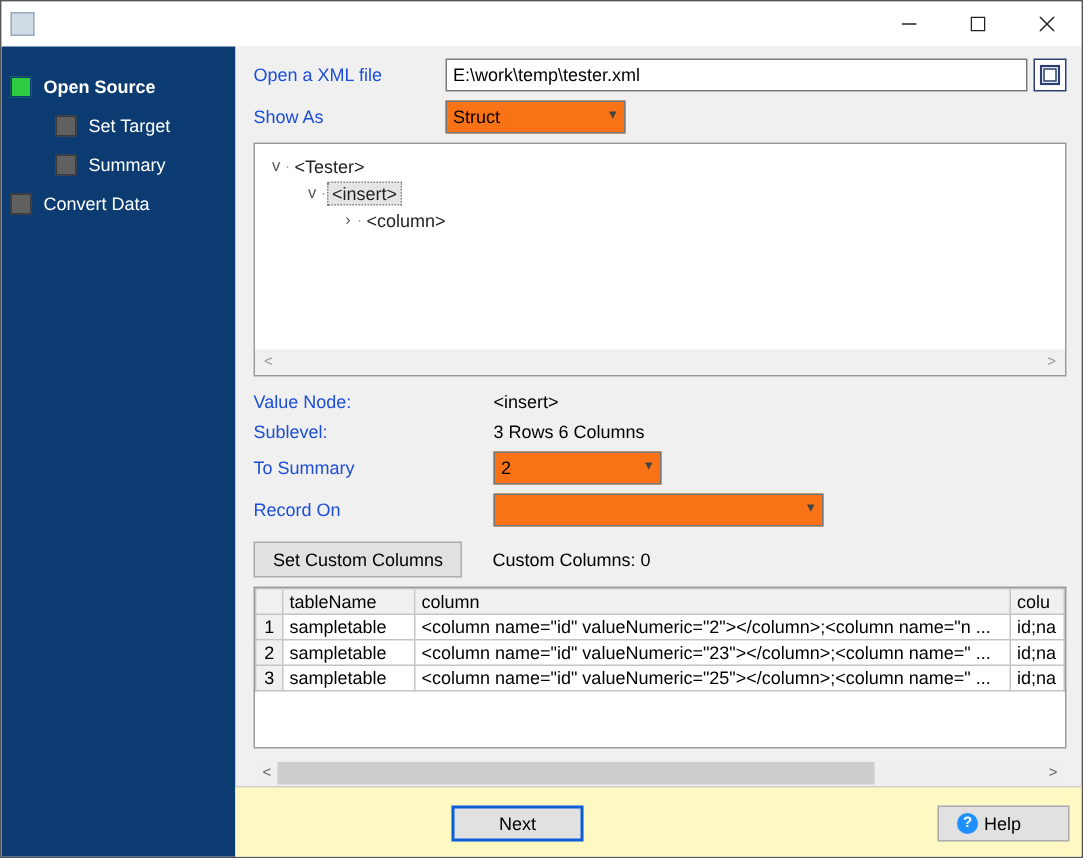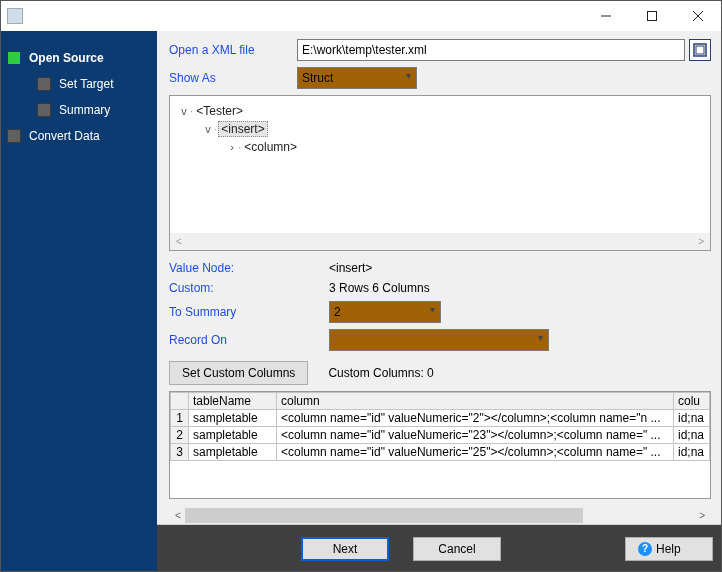--- a/index.html
+++ b/index.html
@@ -24,21 +24,21 @@
 .side-item.active span { font-weight: bold; }
 .side-item span { color: #fff; }
 
 
 .main { flex: 1; background: #f0f0f0; display: flex; flex-direction: column; padding: 8px 10px 0 12px; gap: 6px; position: relative; }
 .row { display: flex; align-items: center; }
 .lbl { width: 128px; color: #1d4ed8; }
 .input-text { flex: 1; height: 22px; border: 1px solid #7a7a7a; background: #fff; padding: 2px 4px; }
 .icon-btn { width: 22px; height: 22px; margin-left: 4px; border: 1px solid #2a3f70; background: #fff; display:flex; align-items:center; justify-content:center; cursor:pointer; }
 .icon-btn svg { width: 14px; height: 14px; }
-select, .combo { height: 22px; border: 1px solid #7a7a7a; background: #a16207; padding: 1px 4px; }
+select, .combo { height: 22px; border: 1px solid #7a7a7a; background: #f97316; padding: 1px 4px; }
 .combo.sm { width: 120px; }
 .combo.md { width: 112px; }
 .combo.lg { width: 220px; }
 
 .combo-wrap { position: relative; display: inline-flex; }
 .combo-wrap::after { content:"▾"; position:absolute; right:6px; top:3px; font-size:10px; color:#444; pointer-events:none; }
 
 
 .tree-panel { border: 1px solid #999; background: #fff; height: 156px; position: relative; overflow: hidden; }
 .tree-body { padding: 6px 8px; font-family: "Segoe UI", sans-serif; color: #222; }
@@ -62,21 +62,21 @@
 .grid .c-tbl { width: 88px; }
 .grid .c-col { width: auto; }
 .grid .c-colu { width: 36px; }
 
 .h-scroll2 { height: 17px; background: #efefef; display: flex; align-items: center; padding: 0 2px; color: #888; position: relative; margin-top: 2px; }
 .h-scroll2 .arrow { font-size: 10px; color: #666; padding: 0 4px; cursor: pointer; }
 .h-scroll2 .track { flex: 1; height: 15px; background: #efefef; position: relative; }
 .h-scroll2 .thumb { position: absolute; left: 0; top: 0; width: 78%; height: 100%; background: #cdcdcd; }
 
 
-.bottom { position: absolute; bottom: 0; left: 0; right: 0; height: 48px; border-top: 1px solid #d0d0d0; background: #404040; display: flex; align-items: center; justify-content: center; gap: 24px; }
+.bottom { position: absolute; bottom: 0; left: 0; right: 0; height: 48px; border-top: 1px solid #d0d0d0; background: #fef9c3; display: flex; align-items: center; justify-content: center; gap: 24px; }
 .bottom .spacer { flex: 1; }
 .bottom .btn { min-width: 88px; }
 .help-ico { display:inline-flex; align-items:center; gap:4px; }
 .help-ico .q { width:14px; height:14px; border-radius:50%; background:#1e90ff; color:#fff; display:flex; align-items:center; justify-content:center; font-size:10px; font-weight:bold; }
 </style>
 </head>
 <body>
 
 <div class="titlebar">
   <div class="titlebar-left">
@@ -164,21 +164,21 @@
         <span class="arrow">&gt;</span>
       </div>
     </div>
 
     <div class="row" style="margin-top:4px">
       <div class="lbl" style="width:160px">Value Node:</div>
       <div>&lt;insert&gt;</div>
     </div>
 
     <div class="row">
-      <div class="lbl" style="width:160px">Custom:</div>
+      <div class="lbl" style="width:160px">Sublevel:</div>
       <div>3 Rows   6 Columns</div>
     </div>
 
     <div class="row">
       <div class="lbl" style="width:160px">To Summary</div>
       <div class="combo-wrap">
           <input class="combo md" readonly="" value="2" style="">
         </div>
     </div>
 
@@ -230,21 +230,20 @@
       <span class="arrow">&lt;</span>
       <div class="track">
           <div class="thumb"></div>
         </div>
       <span class="arrow">&gt;</span>
     </div>
 
     <div class="bottom">
       <div style="width:120px"></div>
       <button class="btn primary">Next</button>
-      <button class="btn">Cancel</button>
       <div class="spacer"></div>
       <button class="btn help-ico" style="margin-right:8px">
         <span class="q">?</span>
         <span>Help</span>
       </button>
     </div>
 
   </div>
 </div>
 

